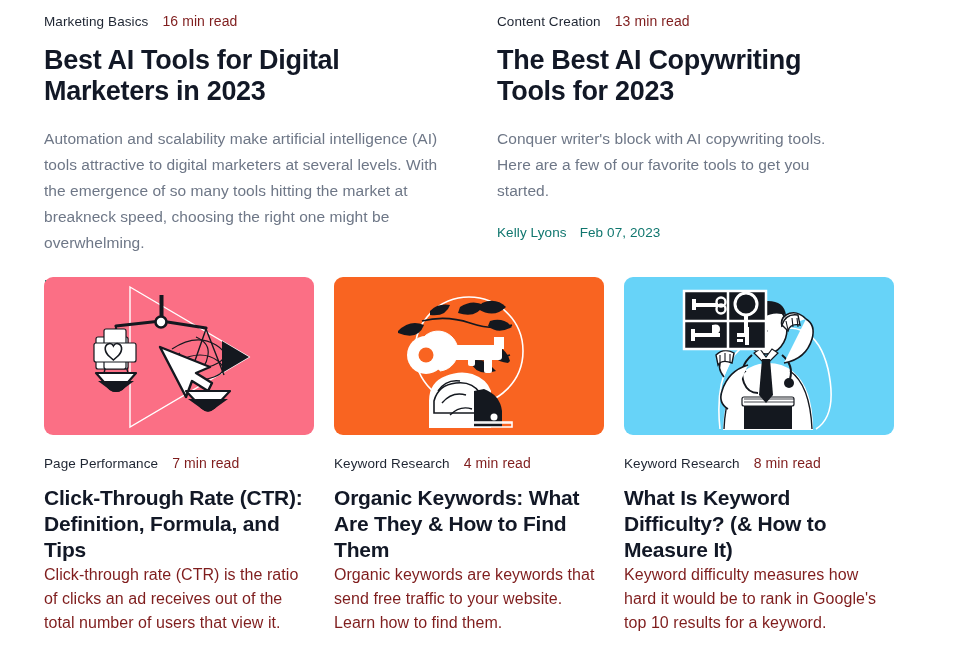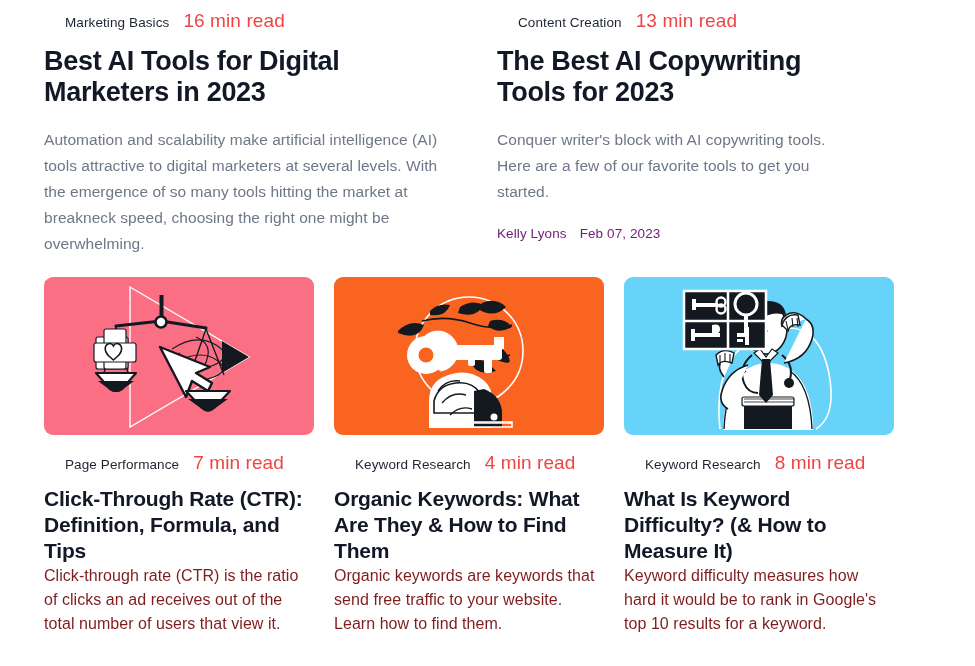--- a/index.html
+++ b/index.html
@@ -21,45 +21,44 @@
     height: 666px;
     background: #ffffff;
   }
 
   
   .meta-row {
     display: flex;
     align-items: baseline;
     gap: 14px;
     white-space: nowrap;
-    margin-left: 21px;
   }
   .meta-category {
     font-size: 13.5px;
     line-height: 18px;
     color: #1e2532;
     letter-spacing: 0.1px;
   }
   .meta-read {
-    font-size: 19px;
+    font-size: 14px;
     line-height: 18px;
-    color: #ef4444;
+    color: #7f1d1d;
     letter-spacing: 0.1px;
   }
   .byline-row {
     display: flex;
     align-items: baseline;
     gap: 13px;
     white-space: nowrap;
   }
   .byline-author,
   .byline-date {
     font-size: 13.5px;
     line-height: 18px;
-    color: #701a75;
+    color: #0f766e;
     letter-spacing: 0.1px;
   }
 
   
   .feature-row {
     position: absolute;
     top: 0;
     left: 0;
     width: 975px;
     display: flex;

